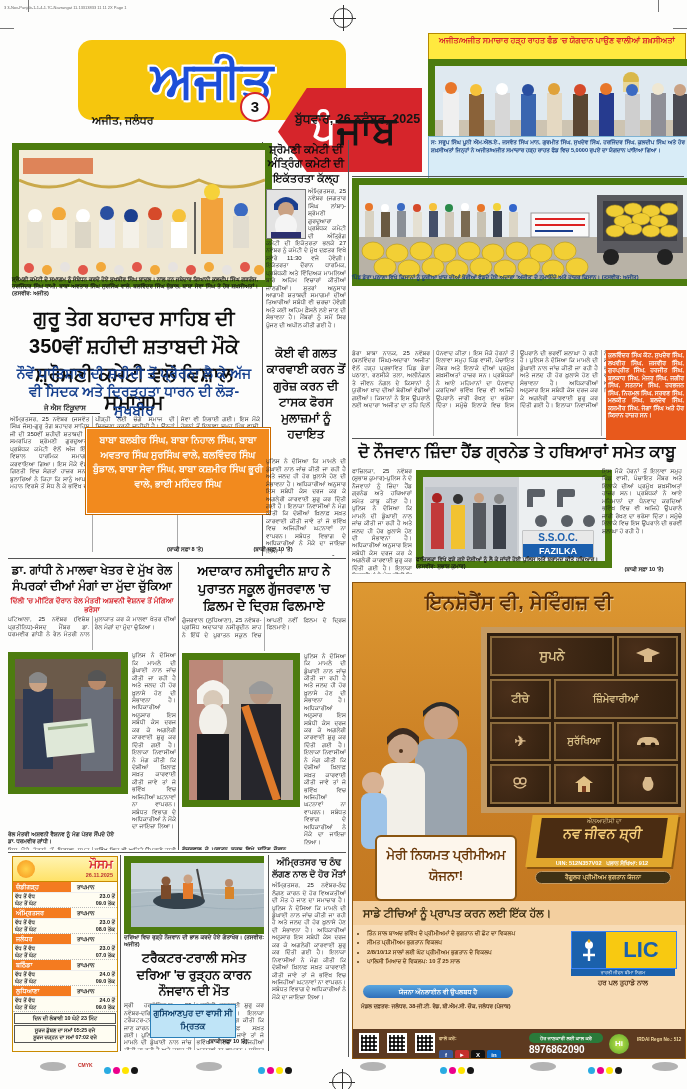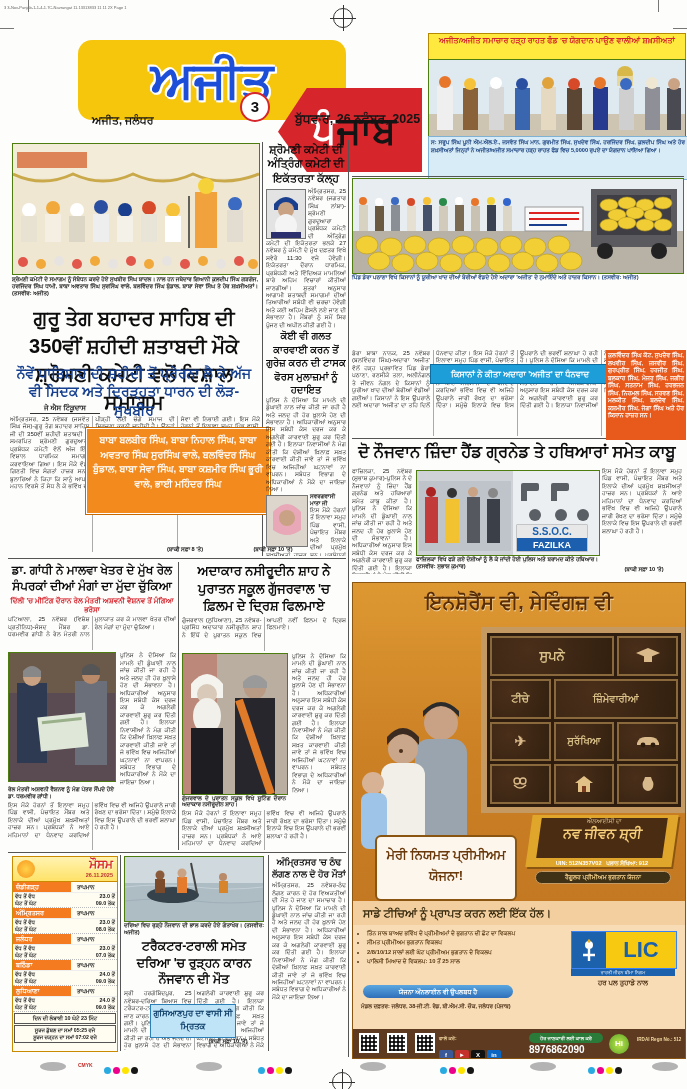--- a/index.html
+++ b/index.html
@@ -7,21 +7,21 @@
         font-family:"Liberation Sans", sans-serif;color:#151515;}
   .abs{position:absolute;}
   .b{font-weight:bold;}
   .c{text-align:center;}
   .just{text-align:justify;}
   .body6{font-size:6px;line-height:1.24;color:#222;}
   .cap{font-size:5.6px;line-height:1.22;font-weight:bold;color:#101010;}
   .cols2{column-count:2;column-gap:5px;column-rule:1px solid #aaa;}
   .cols3{column-count:3;column-gap:6px;column-rule:1px solid #aaa;}
   .cols4{column-count:4;column-gap:6px;column-rule:1px solid #aaa;}
-  .photo{border:1px solid #4d7c0f;overflow:hidden;background:#ccc;}
+  .photo{border:7px solid #4d7c0f;overflow:hidden;background:#ccc;}
   .rule-v{background:#555;width:1px;}
   .rule-h{background:#555;height:1px;}
   .headline-black{font-weight:bold;color:#0c0c0c;}
   .headline-blue{font-weight:bold;color:#17418f;}
   .jump{font-size:5.6px;font-weight:bold;text-align:center;color:#111;}
   .dotrow span{display:inline-block;width:7px;height:7px;border-radius:50%;margin-right:2px;}
   .oval{width:26px;height:9px;border-radius:50%;background:#b3b3b3;}
   .crosshair{width:18px;height:18px;border:1px solid #333;border-radius:50%;}
   .crosshair:before,.crosshair:after{content:"";position:absolute;background:#333;}
   .crosshair:before{left:50%;top:-4px;width:1px;height:26px;}
@@ -172,21 +172,21 @@
       <svg width="38" height="48" viewBox="0 0 38 48" style="float:left;margin:1px 2px 1px 0;border:1px solid #777;background:#e8e8e8;">
         <rect width="38" height="48" fill="#e3e3e3"></rect>
         <path d="M7,14 Q19,0 31,14 L31,20 L7,20 Z" fill="#1b3f8f"></path>
         <circle cx="19" cy="20" r="8" fill="#caa284"></circle>
         <ellipse cx="19" cy="36" rx="11" ry="12" fill="#f4f4f4"></ellipse>
         <rect x="4" y="42" width="30" height="6" fill="#2b2f6e"></rect>
       </svg>
       <span>ਅੰਮ੍ਰਿਤਸਰ, 25 ਨਵੰਬਰ (ਜਗਤਾਰ ਸਿੰਘ ਲਾਂਬਾ)-ਸ਼੍ਰੋਮਣੀ ਗੁਰਦੁਆਰਾ ਪ੍ਰਬੰਧਕ ਕਮੇਟੀ ਦੀ ਅੰਤ੍ਰਿੰਗ ਕਮੇਟੀ ਦੀ ਇਕੱਤਰਤਾ ਭਲਕੇ 27 ਨਵੰਬਰ ਨੂੰ ਕਮੇਟੀ ਦੇ ਮੁੱਖ ਦਫ਼ਤਰ ਵਿਖੇ ਸਵੇਰੇ 11:30 ਵਜੇ ਹੋਵੇਗੀ।</span>
       <span>ਇਕੱਤਰਤਾ ਦੌਰਾਨ ਧਾਰਮਿਕ, ਪ੍ਰਬੰਧਕੀ ਅਤੇ ਵਿੱਦਿਅਕ ਮਾਮਲਿਆਂ ਬਾਰੇ ਅਹਿਮ ਵਿਚਾਰਾਂ ਕੀਤੀਆਂ ਜਾਣਗੀਆਂ। ਸੂਤਰਾਂ ਅਨੁਸਾਰ ਆਗਾਮੀ ਸ਼ਤਾਬਦੀ ਸਮਾਗਮਾਂ ਦੀਆਂ ਤਿਆਰੀਆਂ ਸਬੰਧੀ ਵੀ ਚਰਚਾ ਹੋਵੇਗੀ ਅਤੇ ਕਈ ਅਹਿਮ ਫ਼ੈਸਲੇ ਲਏ ਜਾਣ ਦੀ ਸੰਭਾਵਨਾ ਹੈ। ਮੈਂਬਰਾਂ ਨੂੰ ਸਮੇਂ ਸਿਰ ਪੁੱਜਣ ਦੀ ਅਪੀਲ ਕੀਤੀ ਗਈ ਹੈ।</span>
     </div>
-    <div class="headline-black c" style="font-size:10px;line-height:1.35;margin:0 0;">ਕੋਈ ਵੀ ਗਲਤ ਕਾਰਵਾਈ ਕਰਨ ਤੋਂ ਗੁਰੇਜ਼ ਕਰਨ ਦੀ ਟਾਸਕ ਫੋਰਸ ਮੁਲਾਜ਼ਮਾਂ ਨੂੰ ਹਦਾਇਤ</div>
+    <div class="headline-black c" style="font-size:12px;line-height:1.35;margin:16px 0;">ਕੋਈ ਵੀ ਗਲਤ ਕਾਰਵਾਈ ਕਰਨ ਤੋਂ ਗੁਰੇਜ਼ ਕਰਨ ਦੀ ਟਾਸਕ ਫੋਰਸ ਮੁਲਾਜ਼ਮਾਂ ਨੂੰ ਹਦਾਇਤ</div>
     <div class="body6 just">
       <span>ਪੁਲਿਸ ਨੇ ਦੱਸਿਆ ਕਿ ਮਾਮਲੇ ਦੀ ਡੂੰਘਾਈ ਨਾਲ ਜਾਂਚ ਕੀਤੀ ਜਾ ਰਹੀ ਹੈ ਅਤੇ ਜਲਦ ਹੀ ਹੋਰ ਖ਼ੁਲਾਸੇ ਹੋਣ ਦੀ ਸੰਭਾਵਨਾ ਹੈ। ਅਧਿਕਾਰੀਆਂ ਅਨੁਸਾਰ ਇਸ ਸਬੰਧੀ ਕੇਸ ਦਰਜ ਕਰ ਕੇ ਅਗਲੇਰੀ ਕਾਰਵਾਈ ਸ਼ੁਰੂ ਕਰ ਦਿੱਤੀ ਗਈ ਹੈ। ਇਲਾਕਾ ਨਿਵਾਸੀਆਂ ਨੇ ਮੰਗ ਕੀਤੀ ਕਿ ਦੋਸ਼ੀਆਂ ਖ਼ਿਲਾਫ਼ ਸਖ਼ਤ ਕਾਰਵਾਈ ਕੀਤੀ ਜਾਵੇ ਤਾਂ ਜੋ ਭਵਿੱਖ ਵਿਚ ਅਜਿਹੀਆਂ ਘਟਨਾਵਾਂ ਨਾ ਵਾਪਰਨ। ਸਬੰਧਤ ਵਿਭਾਗ ਦੇ ਅਧਿਕਾਰੀਆਂ ਨੇ ਮੌਕੇ ਦਾ ਜਾਇਜ਼ਾ ਲਿਆ।</span>
     </div>
     <svg width="40" height="50" viewBox="0 0 40 50" style="float:left;margin:2px 2px 0 0;border:1px solid #777;">
       <rect width="40" height="50" fill="#ddd6cc"></rect>
       <path d="M6,16 Q20,0 34,16 L34,34 Q20,44 6,34 Z" fill="#e8a8b8"></path>
       <circle cx="20" cy="22" r="8" fill="#c9a184"></circle>
     </svg>
     <div class="cap">ਸਵਰਗਵਾਸੀ ਮਾਤਾ ਜੀ</div>
     <div class="body6 just"><span>ਇਸ ਮੌਕੇ ਹੋਰਨਾਂ ਤੋਂ ਇਲਾਵਾ ਸਮੂਹ ਪਿੰਡ ਵਾਸੀ, ਪੰਚਾਇਤ ਮੈਂਬਰ ਅਤੇ ਇਲਾਕੇ ਦੀਆਂ ਪ੍ਰਮੁੱਖ ਸ਼ਖ਼ਸੀਅਤਾਂ ਹਾਜ਼ਰ ਸਨ। ਪ੍ਰਬੰਧਕਾਂ ਨੇ ਆਏ ਮਹਿਮਾਨਾਂ ਦਾ ਧੰਨਵਾਦ ਕਰਦਿਆਂ ਭਵਿੱਖ ਵਿਚ ਵੀ ਅਜਿਹੇ ਉਪਰਾਲੇ ਜਾਰੀ ਰੱਖਣ ਦਾ ਭਰੋਸਾ ਦਿੱਤਾ। ਸਮੁੱਚੇ ਇਲਾਕੇ ਵਿਚ ਇਸ ਉਪਰਾਲੇ ਦੀ ਭਰਵੀਂ ਸ਼ਲਾਘਾ ਹੋ ਰਹੀ ਹੈ।</span></div>
@@ -431,21 +431,20 @@
         <ellipse cx="170" cy="82" rx="11" ry="9"></ellipse>
           <ellipse cx="194" cy="84" rx="11" ry="9"></ellipse>
           <ellipse cx="218" cy="82" rx="11" ry="9"></ellipse>
       </g>
     </svg>
   </div>
   <div class="abs cap" style="left:352px;top:274px;width:330px;color:#123a7a;">ਪਿੰਡ ਡੇਰਾ ਪਠਾਣਾ ਵਿਖੇ ਕਿਸਾਨਾਂ ਨੂੰ ਯੂਰੀਆ ਖਾਦ ਦੀਆਂ ਬੋਰੀਆਂ ਵੰਡਦੇ ਹੋਏ ਅਦਾਰਾ 'ਅਜੀਤ' ਦੇ ਨੁਮਾਇੰਦੇ ਅਤੇ ਹਾਜ਼ਰ ਕਿਸਾਨ। (ਤਸਵੀਰ: ਅਜੀਤ)</div>
   <div class="abs cols4 body6 just" style="left:352px;top:350px;width:330px;height:86px;overflow:hidden;">
     <span>ਡੇਰਾ ਬਾਬਾ ਨਾਨਕ, 25 ਨਵੰਬਰ (ਬਲਵਿੰਦਰ ਸਿੰਘ)-ਅਦਾਰਾ 'ਅਜੀਤ' ਵੱਲੋਂ ਹੜ੍ਹ ਪ੍ਰਭਾਵਿਤ ਪਿੰਡ ਡੇਰਾ ਪਠਾਣਾ, ਰਣਸੀਕੇ ਤਲਾ, ਅਲੀਨੰਗਲ ਤੇ ਜੀਵਨ ਨੰਗਲ ਦੇ ਕਿਸਾਨਾਂ ਨੂੰ ਯੂਰੀਆ ਖਾਦ ਦੀਆਂ ਬੋਰੀਆਂ ਵੰਡੀਆਂ ਗਈਆਂ। ਕਿਸਾਨਾਂ ਨੇ ਇਸ ਉਪਰਾਲੇ ਲਈ ਅਦਾਰਾ 'ਅਜੀਤ' ਦਾ ਤਹਿ ਦਿਲੋਂ ਧੰਨਵਾਦ ਕੀਤਾ।</span> <span>ਇਸ ਮੌਕੇ ਹੋਰਨਾਂ ਤੋਂ ਇਲਾਵਾ ਸਮੂਹ ਪਿੰਡ ਵਾਸੀ, ਪੰਚਾਇਤ ਮੈਂਬਰ ਅਤੇ ਇਲਾਕੇ ਦੀਆਂ ਪ੍ਰਮੁੱਖ ਸ਼ਖ਼ਸੀਅਤਾਂ ਹਾਜ਼ਰ ਸਨ। ਪ੍ਰਬੰਧਕਾਂ ਨੇ ਆਏ ਮਹਿਮਾਨਾਂ ਦਾ ਧੰਨਵਾਦ ਕਰਦਿਆਂ ਭਵਿੱਖ ਵਿਚ ਵੀ ਅਜਿਹੇ ਉਪਰਾਲੇ ਜਾਰੀ ਰੱਖਣ ਦਾ ਭਰੋਸਾ ਦਿੱਤਾ। ਸਮੁੱਚੇ ਇਲਾਕੇ ਵਿਚ ਇਸ ਉਪਰਾਲੇ ਦੀ ਭਰਵੀਂ ਸ਼ਲਾਘਾ ਹੋ ਰਹੀ ਹੈ।</span> <span>ਪੁਲਿਸ ਨੇ ਦੱਸਿਆ ਕਿ ਮਾਮਲੇ ਦੀ ਡੂੰਘਾਈ ਨਾਲ ਜਾਂਚ ਕੀਤੀ ਜਾ ਰਹੀ ਹੈ ਅਤੇ ਜਲਦ ਹੀ ਹੋਰ ਖ਼ੁਲਾਸੇ ਹੋਣ ਦੀ ਸੰਭਾਵਨਾ ਹੈ। ਅਧਿਕਾਰੀਆਂ ਅਨੁਸਾਰ ਇਸ ਸਬੰਧੀ ਕੇਸ ਦਰਜ ਕਰ ਕੇ ਅਗਲੇਰੀ ਕਾਰਵਾਈ ਸ਼ੁਰੂ ਕਰ ਦਿੱਤੀ ਗਈ ਹੈ। ਇਲਾਕਾ ਨਿਵਾਸੀਆਂ ਨੇ ਮੰਗ ਕੀਤੀ ਕਿ ਦੋਸ਼ੀਆਂ ਖ਼ਿਲਾਫ਼ ਸਖ਼ਤ ਕਾਰਵਾਈ ਕੀਤੀ ਜਾਵੇ ਤਾਂ ਜੋ ਭਵਿੱਖ ਵਿਚ ਅਜਿਹੀਆਂ ਘਟਨਾਵਾਂ ਨਾ ਵਾਪਰਨ। ਸਬੰਧਤ ਵਿਭਾਗ ਦੇ ਅਧਿਕਾਰੀਆਂ ਨੇ ਮੌਕੇ ਦਾ ਜਾਇਜ਼ਾ ਲਿਆ।</span>
   </div>
-  <div class="abs c b" style="left:430px;top:364px;width:178px;height:18px;background:#1d9ed9;color:#fff;font-size:8.4px;line-height:18px;border:1px solid #0d6da0;">ਕਿਸਾਨਾਂ ਨੇ ਕੀਤਾ ਅਦਾਰਾ 'ਅਜੀਤ' ਦਾ ਧੰਨਵਾਦ</div>
   <div class="abs just" style="left:606px;top:350px;width:76px;height:86px;background:#e8591c;color:#fff;font-size:6px;line-height:1.25;padding:2px;overflow:hidden;font-weight:bold;">ਕੁਲਵਿੰਦਰ ਸਿੰਘ ਕੋਟ, ਸੁਖਦੇਵ ਸਿੰਘ, ਲਖਵੀਰ ਸਿੰਘ, ਜਸਵੀਰ ਸਿੰਘ, ਗੁਰਪ੍ਰੀਤ ਸਿੰਘ, ਹਰਜੀਤ ਸਿੰਘ, ਬਲਕਾਰ ਸਿੰਘ, ਮੇਜਰ ਸਿੰਘ, ਜਗੀਰ ਸਿੰਘ, ਸਤਨਾਮ ਸਿੰਘ, ਹਰਭਜਨ ਸਿੰਘ, ਨਿਰਮਲ ਸਿੰਘ, ਸਰਵਣ ਸਿੰਘ, ਮਲਕੀਤ ਸਿੰਘ, ਬਲਦੇਵ ਸਿੰਘ, ਕਸ਼ਮੀਰ ਸਿੰਘ, ਜੋਗਾ ਸਿੰਘ ਅਤੇ ਹੋਰ ਕਿਸਾਨ ਹਾਜ਼ਰ ਸਨ।</div>
 
   <div class="abs headline-black c" style="left:352px;top:442px;width:330px;font-size:16.5px;">ਦੋ ਨੌਜਵਾਨ ਜ਼ਿੰਦਾ ਹੈਂਡ ਗ੍ਰਨੇਡ ਤੇ ਹਥਿਆਰਾਂ ਸਮੇਤ ਕਾਬੂ</div>
   <div class="abs body6 just" style="left:352px;top:468px;width:60px;height:106px;overflow:hidden;">
     <span>ਫਾਜ਼ਿਲਕਾ, 25 ਨਵੰਬਰ (ਸੁਭਾਸ਼ ਕੁਮਾਰ)-ਪੁਲਿਸ ਨੇ ਦੋ ਨੌਜਵਾਨਾਂ ਨੂੰ ਜ਼ਿੰਦਾ ਹੈਂਡ ਗ੍ਰਨੇਡ ਅਤੇ ਹਥਿਆਰਾਂ ਸਮੇਤ ਕਾਬੂ ਕੀਤਾ ਹੈ।</span> <span>ਪੁਲਿਸ ਨੇ ਦੱਸਿਆ ਕਿ ਮਾਮਲੇ ਦੀ ਡੂੰਘਾਈ ਨਾਲ ਜਾਂਚ ਕੀਤੀ ਜਾ ਰਹੀ ਹੈ ਅਤੇ ਜਲਦ ਹੀ ਹੋਰ ਖ਼ੁਲਾਸੇ ਹੋਣ ਦੀ ਸੰਭਾਵਨਾ ਹੈ। ਅਧਿਕਾਰੀਆਂ ਅਨੁਸਾਰ ਇਸ ਸਬੰਧੀ ਕੇਸ ਦਰਜ ਕਰ ਕੇ ਅਗਲੇਰੀ ਕਾਰਵਾਈ ਸ਼ੁਰੂ ਕਰ ਦਿੱਤੀ ਗਈ ਹੈ। ਇਲਾਕਾ ਨਿਵਾਸੀਆਂ ਨੇ ਮੰਗ ਕੀਤੀ ਕਿ ਦੋਸ਼ੀਆਂ ਖ਼ਿਲਾਫ਼ ਸਖ਼ਤ ਕਾਰਵਾਈ ਕੀਤੀ ਜਾਵੇ ਤਾਂ ਜੋ ਭਵਿੱਖ ਵਿਚ ਅਜਿਹੀਆਂ ਘਟਨਾਵਾਂ ਨਾ ਵਾਪਰਨ। ਸਬੰਧਤ ਵਿਭਾਗ ਦੇ ਅਧਿਕਾਰੀਆਂ ਨੇ ਮੌਕੇ ਦਾ ਜਾਇਜ਼ਾ ਲਿਆ।</span>
   </div>
   <div class="abs photo" style="left:416px;top:470px;width:182px;height:84px;">
     <svg width="100%" height="100%" viewBox="0 0 182 84">
       <rect width="182" height="84" fill="#cfd2d6"></rect>
       <rect x="96" width="86" height="84" fill="#eceff1"></rect>

